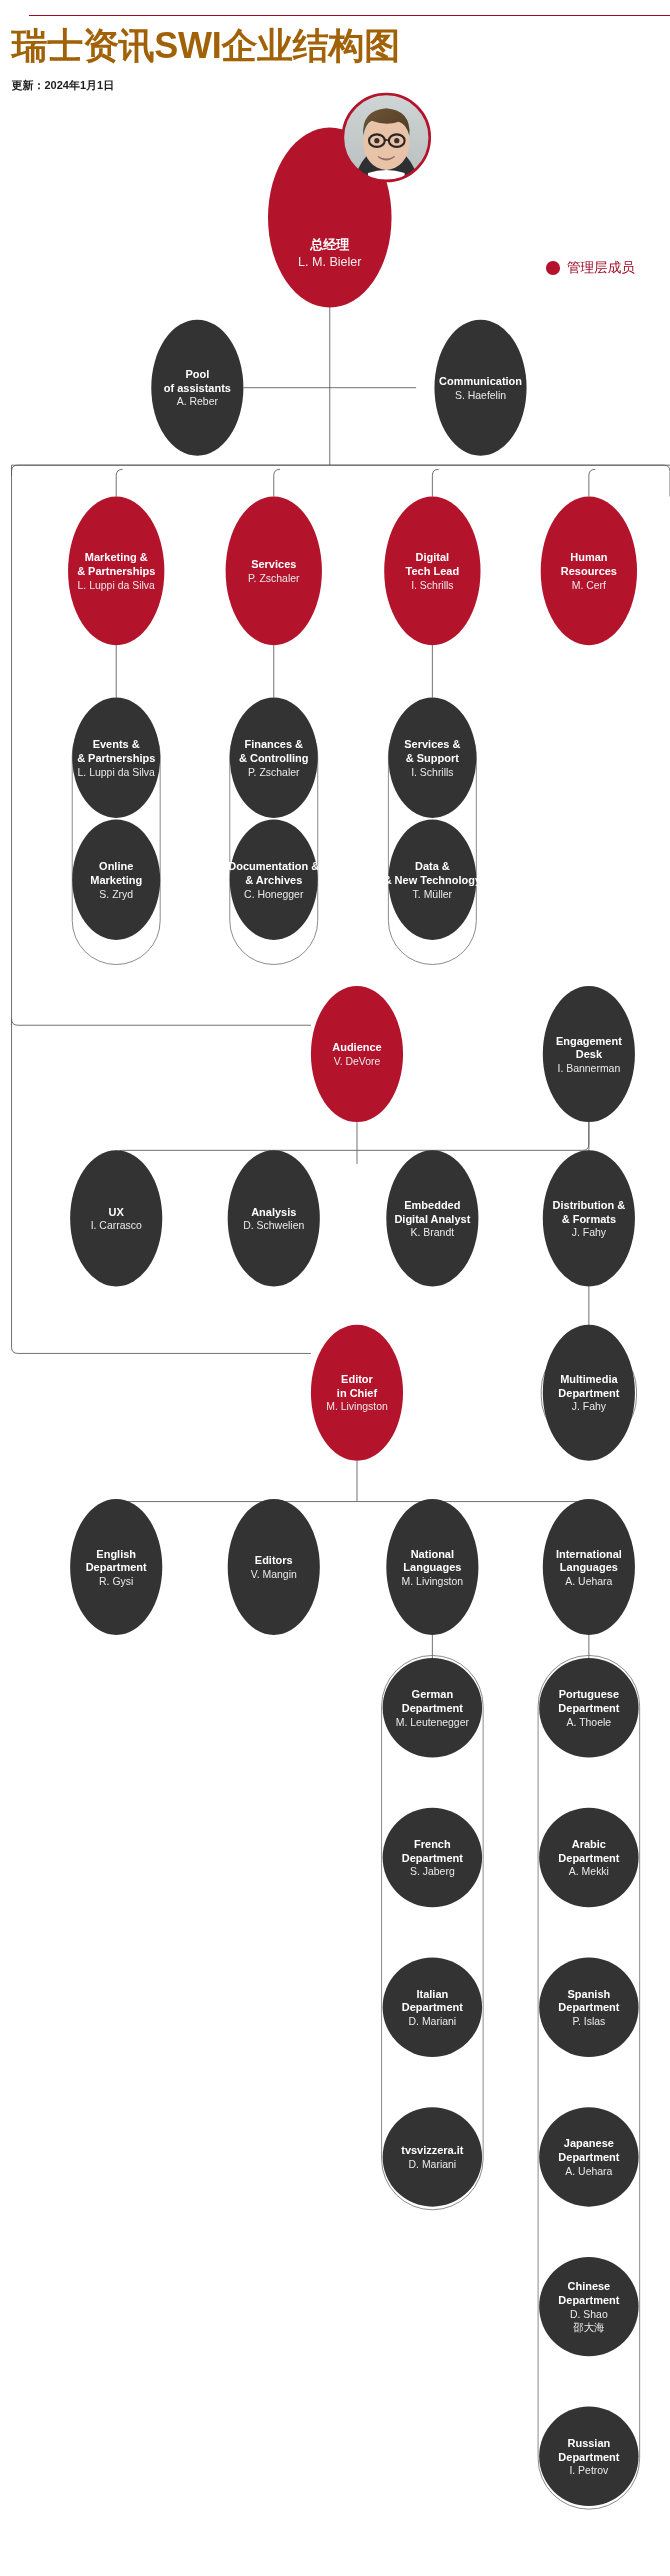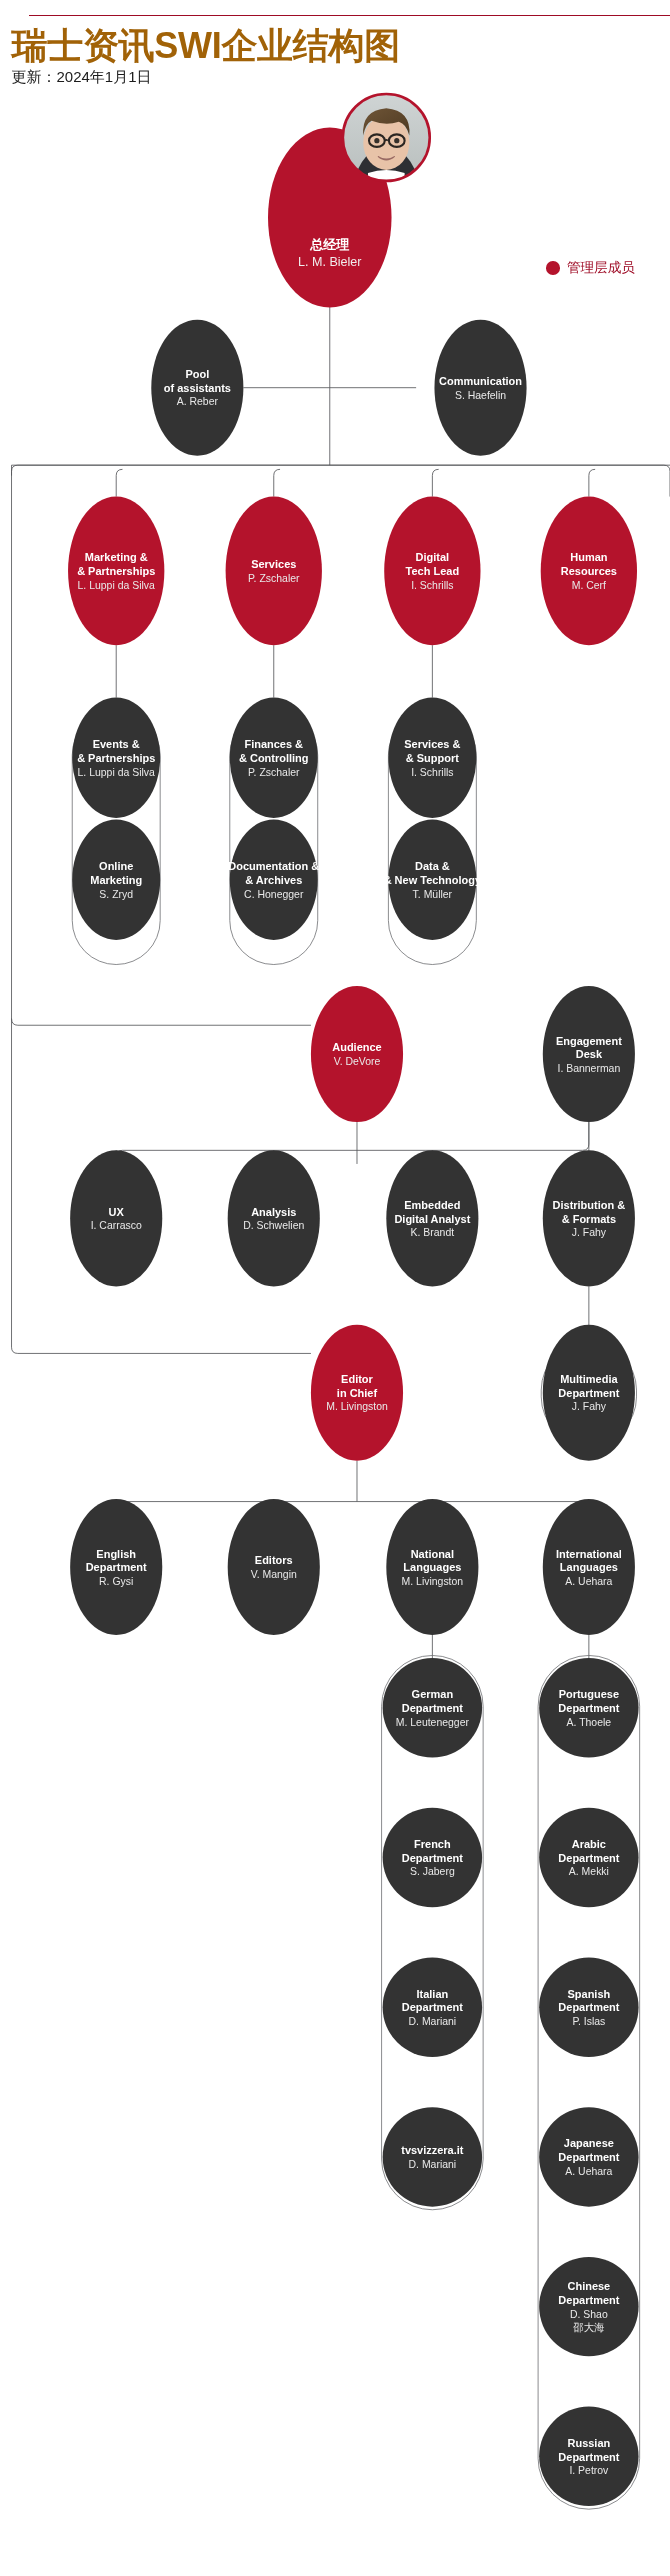--- a/index.html
+++ b/index.html
@@ -8,22 +8,22 @@
     width:670px;height:2576px;position:relative;overflow:hidden;
   }
   #root{position:relative;width:670px;height:2576px;}
   .topbar{position:absolute;left:29px;top:14.7px;width:641px;height:1.6px;background:#9e0b25;}
   .page-title{
     position:absolute;left:11.5px;top:27px;
     font-size:36px;line-height:1.05;font-weight:700;color:#a16207;
     letter-spacing:-0.3px;white-space:nowrap;
   }
   .page-subtitle{
-    position:absolute;left:11.5px;top:68px;
-    font-size:15px;line-height:1.2;font-weight:400;color:#1c1c1c;white-space:nowrap;
+    position:absolute;left:11.5px;top:79px;
+    font-size:11px;line-height:1.2;font-weight:700;color:#1c1c1c;white-space:nowrap;
   }
   .legend{position:absolute;left:546px;top:261px;display:flex;align-items:flex-start;gap:7.3px;}
   .legend-dot{width:13.6px;height:13.6px;border-radius:50%;background:#b4132c;display:block;}
   .legend-label{font-size:13.6px;color:#9e0b25;white-space:nowrap;line-height:1;}
   svg.chart{position:absolute;left:0;top:0;width:670px;height:2576px;}
   .nodeTitle{font-family:"Liberation Sans","DejaVu Sans",sans-serif;font-weight:700;fill:#ffffff;}
   .nodeName{font-family:"Liberation Sans","DejaVu Sans",sans-serif;font-weight:400;fill:#e9e9e9;}
   .ceoTitle{font-family:"Liberation Sans","DejaVu Sans",sans-serif;font-weight:700;fill:#ffffff;font-size:25px;}
   .ceoName{font-family:"Liberation Sans","DejaVu Sans",sans-serif;font-weight:400;fill:#f0eded;font-size:24px;}
   .link{fill:none;stroke:#55565a;stroke-width:1.6;}

